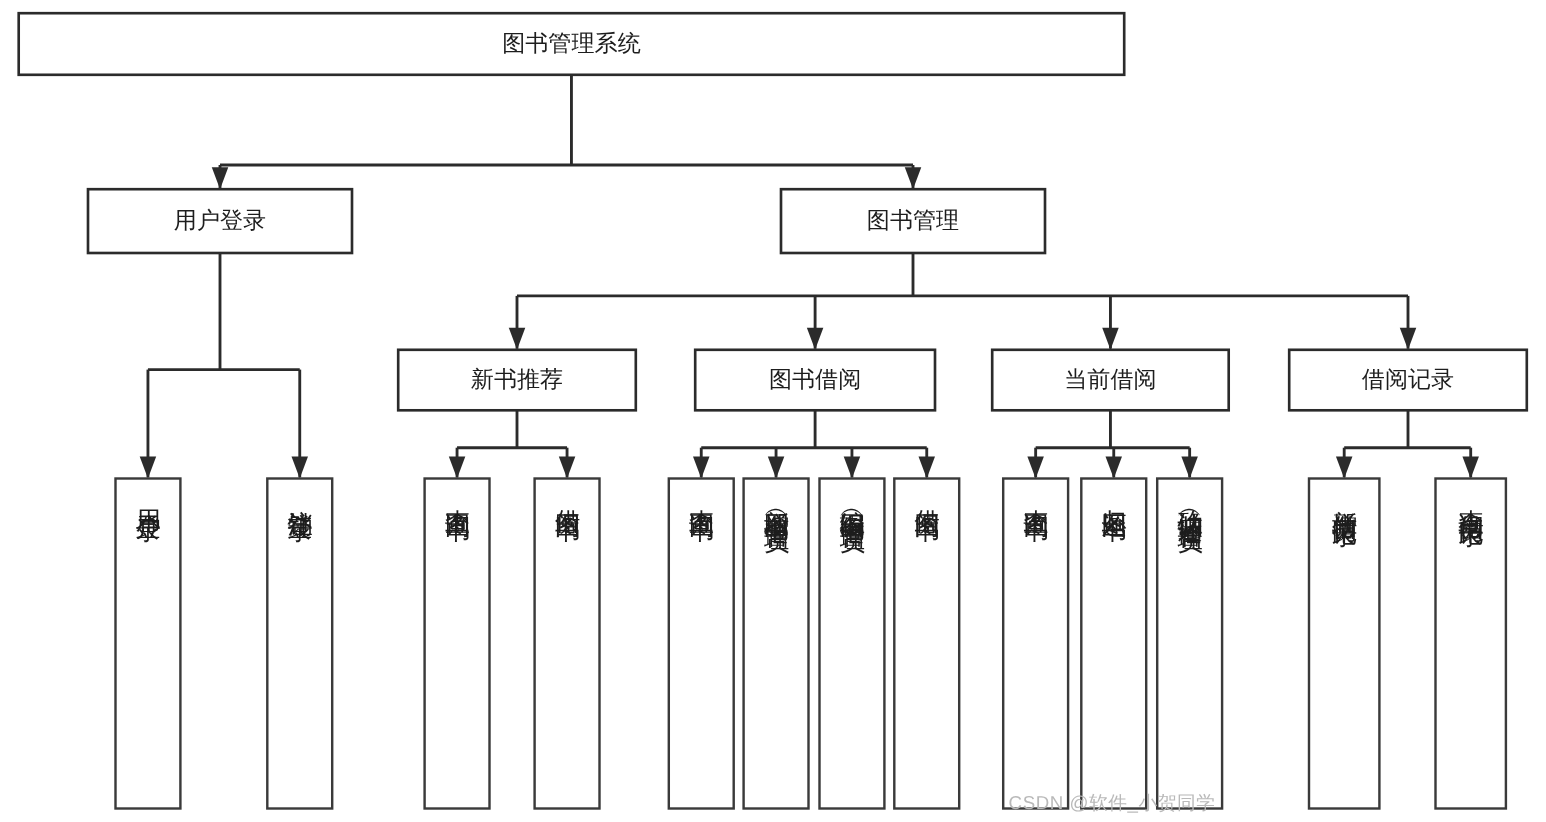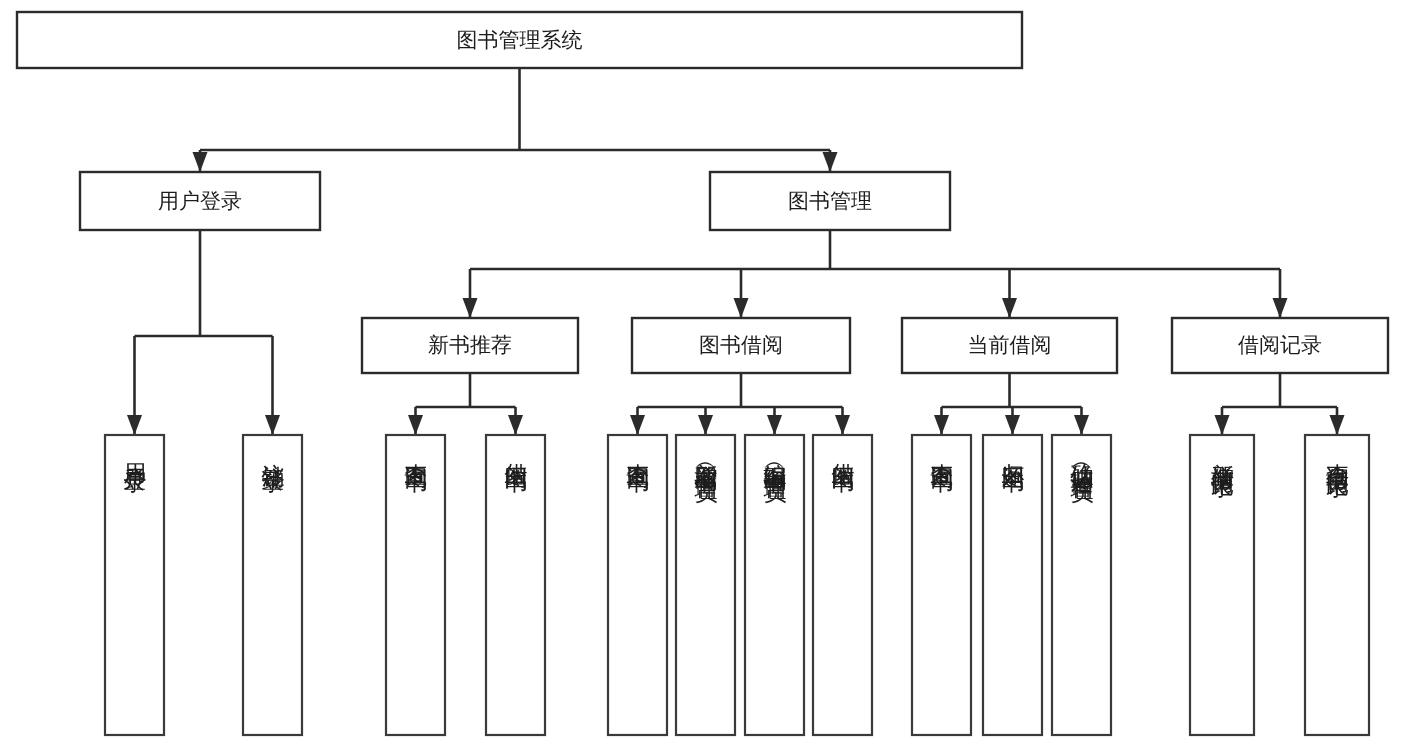--- a/index.html
+++ b/index.html
@@ -221,13 +221,14 @@
         <span class="leaf-label">确认归还（管理员）</span>
       </div>
       <div class="leaf-label-wrap" style="left: 1190px; top: 445px; width: 64px; height: 280px;">
         <span class="leaf-label">新增借阅记录</span>
       </div>
       <div class="leaf-label-wrap" style="left: 1305px; top: 445px; width: 64px; height: 280px;">
         <span class="leaf-label">查询借阅记录</span>
       </div>
     </div>
 
+  <div class="watermark">CSDN @软件_小贺同学</div>
 </div>
 
 </body></html>

